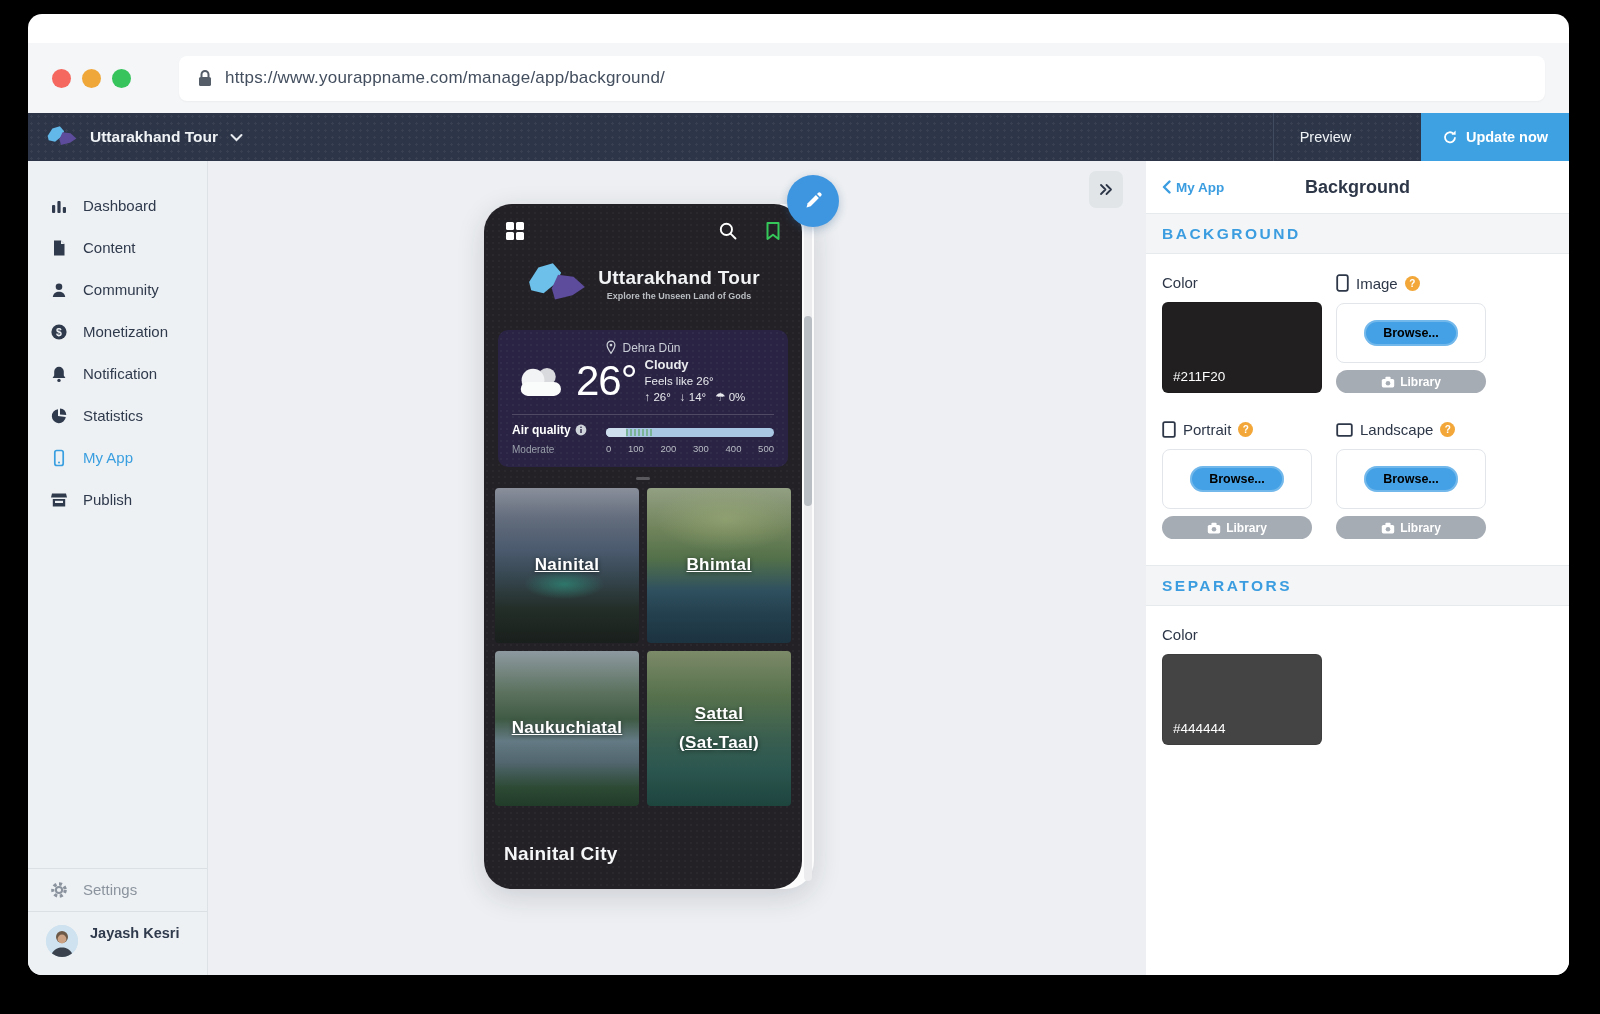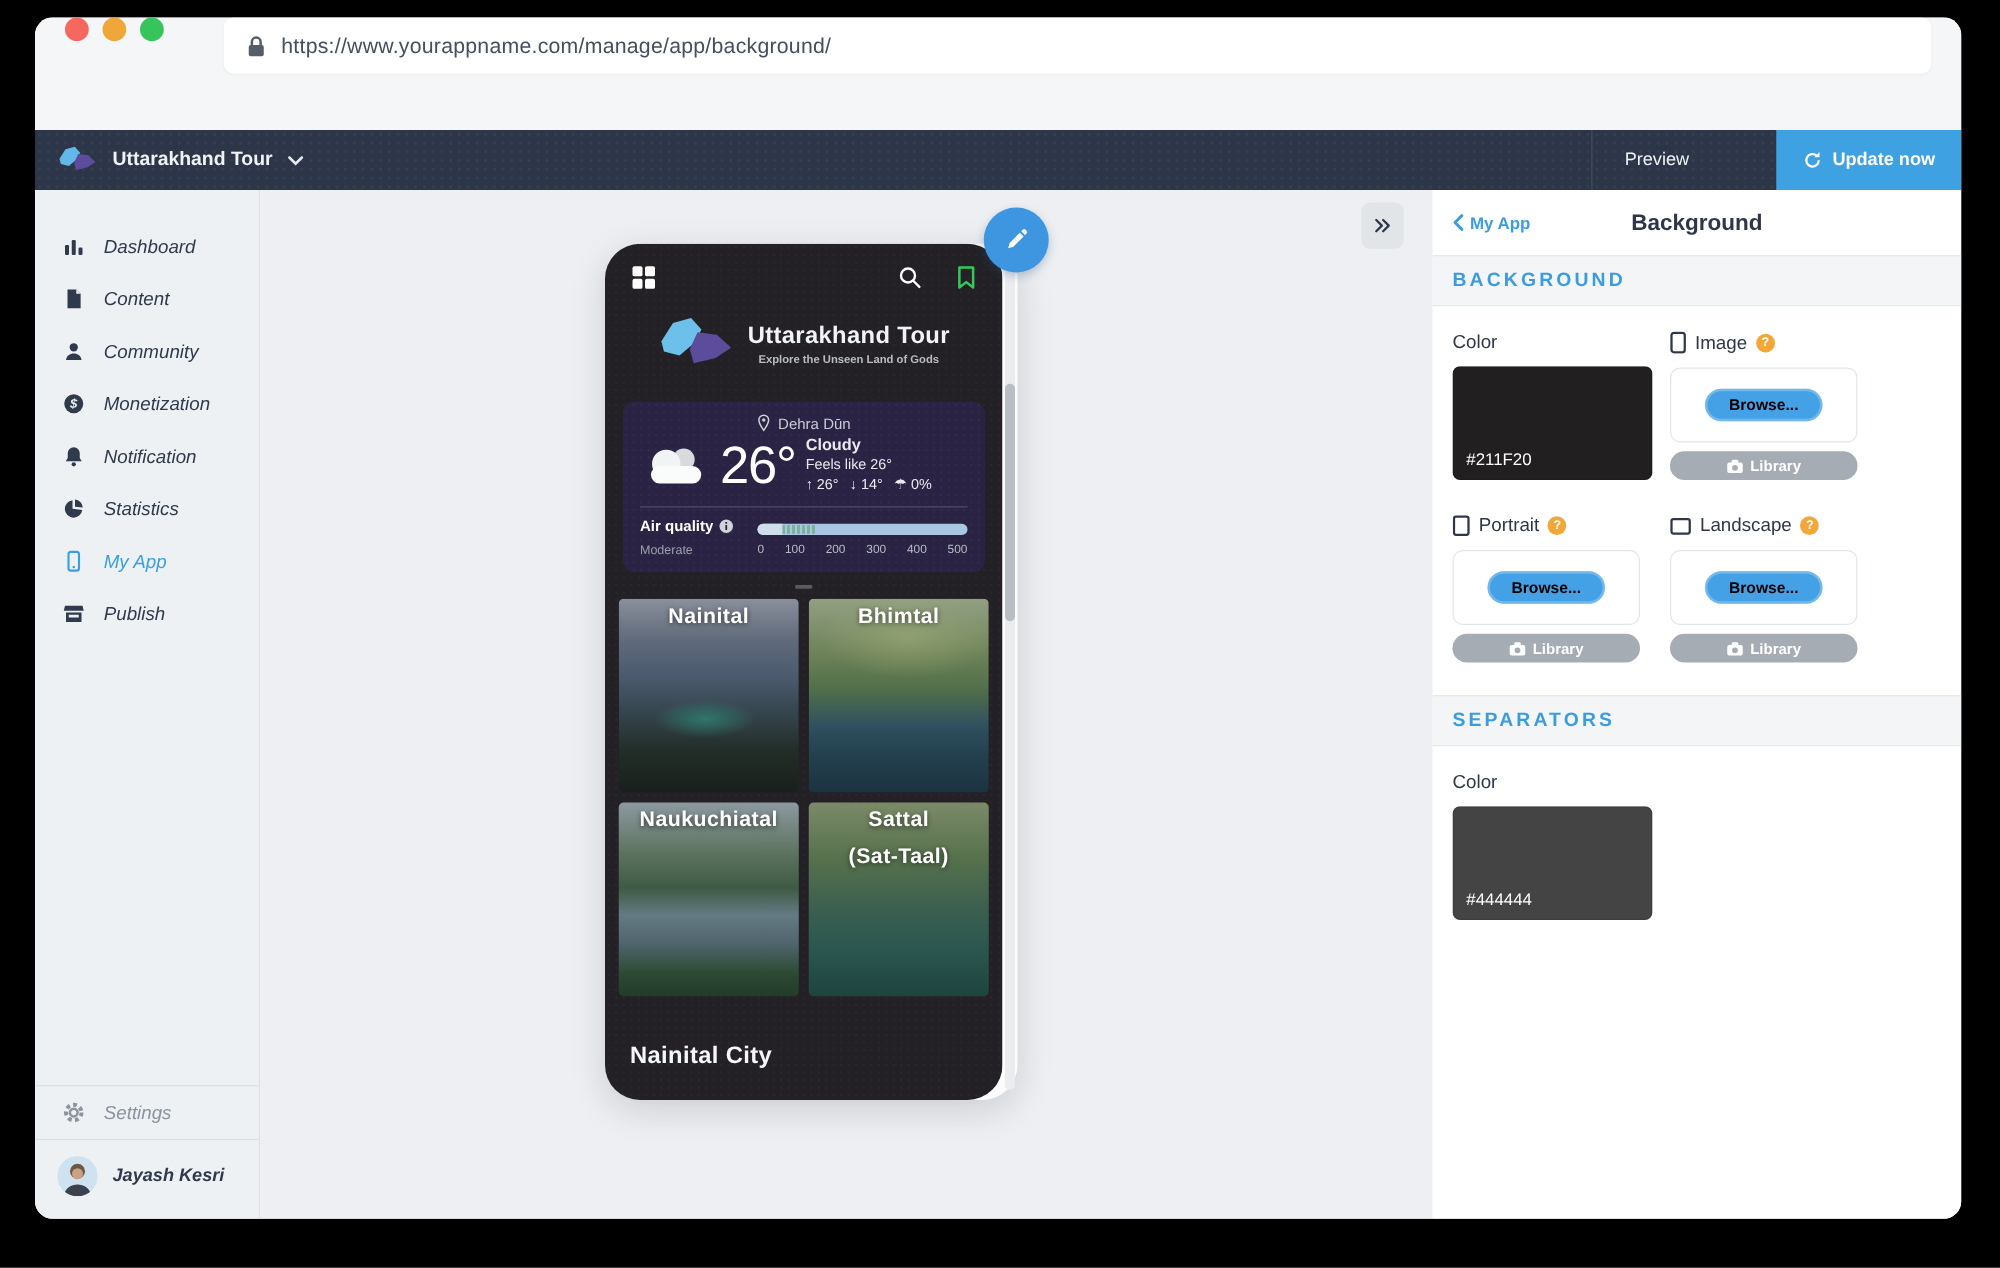--- a/index.html
+++ b/index.html
@@ -2,21 +2,21 @@
 <html><head>
 <meta charset="utf-8">
 <style>
   * { margin:0; padding:0; box-sizing:border-box; }
   html,body { width:1600px; height:1014px; background:#000; overflow:hidden;
     font-family:"Liberation Sans", sans-serif; }
   .window { position:absolute; left:28px; top:14px; width:1541px; height:961px;
     background:#fff; border-radius:14px; overflow:hidden; display:flex; flex-direction:column; }
 
   
-  .chrome { height:90px; background:#f4f6f8; display:flex; padding:0 24px; flex:0 0 auto; }
+  .chrome { height:70px; background:#f4f6f8; display:flex; align-items:center; padding:0 24px; flex:0 0 auto;margin-top:29px; }
   .lights { display:flex; gap:11px; margin-right:48px; }
   .light { width:19px; height:19px; border-radius:50%; }
   .light.red{ background:#f5685f; } .light.yellow{ background:#f0a73a; } .light.green{ background:#37c45c; }
   .urlbar { flex:1; height:45px; background:#fff; border-radius:8px; box-shadow:0 1px 2px rgba(0,0,0,.04);
     display:flex; align-items:center; padding:0 18px; gap:12px; }
   .urlbar svg { flex:0 0 auto; }
   .url-text { font-size:17px; color:#434e5e; letter-spacing:.2px; }
 
   
   .navbar { height:48px; background:#2d3648; display:flex; align-items:center; flex:0 0 auto;
@@ -26,22 +26,22 @@
   .nav-spacer { flex:1; }
   .preview-btn { width:104px; height:48px; display:flex; align-items:center; justify-content:center;
     color:#f0f3f6; font-size:14.5px; border-left:1px solid #414c61; cursor:pointer; }
   .update-btn { width:148px; height:48px; background:#3da1e2; display:flex; align-items:center;
     justify-content:center; gap:8px; color:#fff; font-size:14.5px; font-weight:600; cursor:pointer;margin-left:44px; }
 
   
   .app-body { flex:1; display:flex; min-height:0; }
   .sidebar { width:180px; background:#eef1f3; border-right:1px solid #dde2e6; display:flex;
     flex-direction:column; padding-top:24px; }
-  .side-item { display:flex; align-items:center; gap:15px; padding:12px 22px; color:#2f3a4d;
-    font-size:15px; cursor:pointer;font-style:italic; }
+  .side-item { display:flex; align-items:flex-start; gap:15px; padding:12px 22px; color:#2f3a4d;
+    font-size:15px; cursor:pointer; }
   .side-item svg { flex:0 0 auto; color:#2f3a4d; }
   .side-item.active, .side-item.active svg { color:#3a9fe0; }
   .side-bottom { margin-top:auto; }
   .side-div { border-top:1px solid #dbe0e4; }
   .settings-item { color:#8a939e; } .settings-item svg { color:#8a939e; }
   .user-item { padding:13px 18px 18px; gap:12px; }
   .user-name { font-weight:700; font-size:14.5px; color:#2f3a4d; }
   .avatar { width:32px; height:32px; border-radius:50%; background:#cfe2ef; overflow:hidden; flex:0 0 auto; }
 
   .center { flex:1; background:#edeff2; position:relative; min-width:0; }
@@ -81,22 +81,22 @@
   .aq-bar .seg-light { position:absolute; left:0; top:0; bottom:0; width:20px; background:#cfdeec; border-radius:5px 0 0 5px; }
   .aq-bar .seg-green { position:absolute; left:20px; top:1px; bottom:1px; width:26px;
     background:repeating-linear-gradient(90deg,#6fae84 0 2px, transparent 2px 4px); opacity:.8; }
   .aq-scale { display:flex; justify-content:space-between; width:168px; color:#b8bcc4; font-size:9.5px; margin-top:6px; }
 
   .scroll-dash { width:14px; height:3px; background:#5a5a5e; border-radius:2px; margin:10px auto 4px; }
 
   .ph-grid { display:grid; grid-template-columns:1fr 1fr; gap:8px; margin:4px 11px 0; }
   .ph-cell { position:relative; height:155px; border-radius:4px; overflow:hidden; cursor:pointer; }
   .ph-cell .cell-label { position:absolute; inset:0; display:flex; flex-direction:column; align-items:center;
-    color:#fff; font-size:17px; font-weight:600; letter-spacing:.4px;
-    text-shadow:0 1px 4px rgba(0,0,0,.55); text-align:center; line-height:1.7; }
+    justify-content:center; color:#fff; font-size:17px; font-weight:600; letter-spacing:.4px;
+    text-shadow:0 1px 4px rgba(0,0,0,.55); text-align:center; line-height:1.7;text-decoration:underline; }
   .cell-nainital { background:
     radial-gradient(ellipse 40% 14% at 48% 62%, rgba(46,125,110,.9) 0%, rgba(46,125,110,0) 70%),
     linear-gradient(180deg,#8a8f9b 0%,#626c7c 20%,#4b5a6e 40%,#36464f 58%,#232e28 78%,#191f1c 100%); }
   .cell-bhimtal { background:
     radial-gradient(ellipse 70% 30% at 55% 20%, rgba(160,175,120,.55) 0%, rgba(160,175,120,0) 70%),
     linear-gradient(180deg,#93a083 0%,#6e8259 28%,#52704a 46%,#2f505f 66%,#233f4d 82%,#1c3340 100%); }
   .cell-nauku { background:
     linear-gradient(180deg,#8d99a0 0%,#5d7360 26%,#3f5a44 44%,#647a84 58%,#51666e 72%,#2d4a35 88%,#213c29 100%); }
   .cell-sattal { background:
     linear-gradient(180deg,#7c8a68 0%,#55704c 30%,#3a5f50 56%,#2b564f 76%,#1e443e 100%); }

